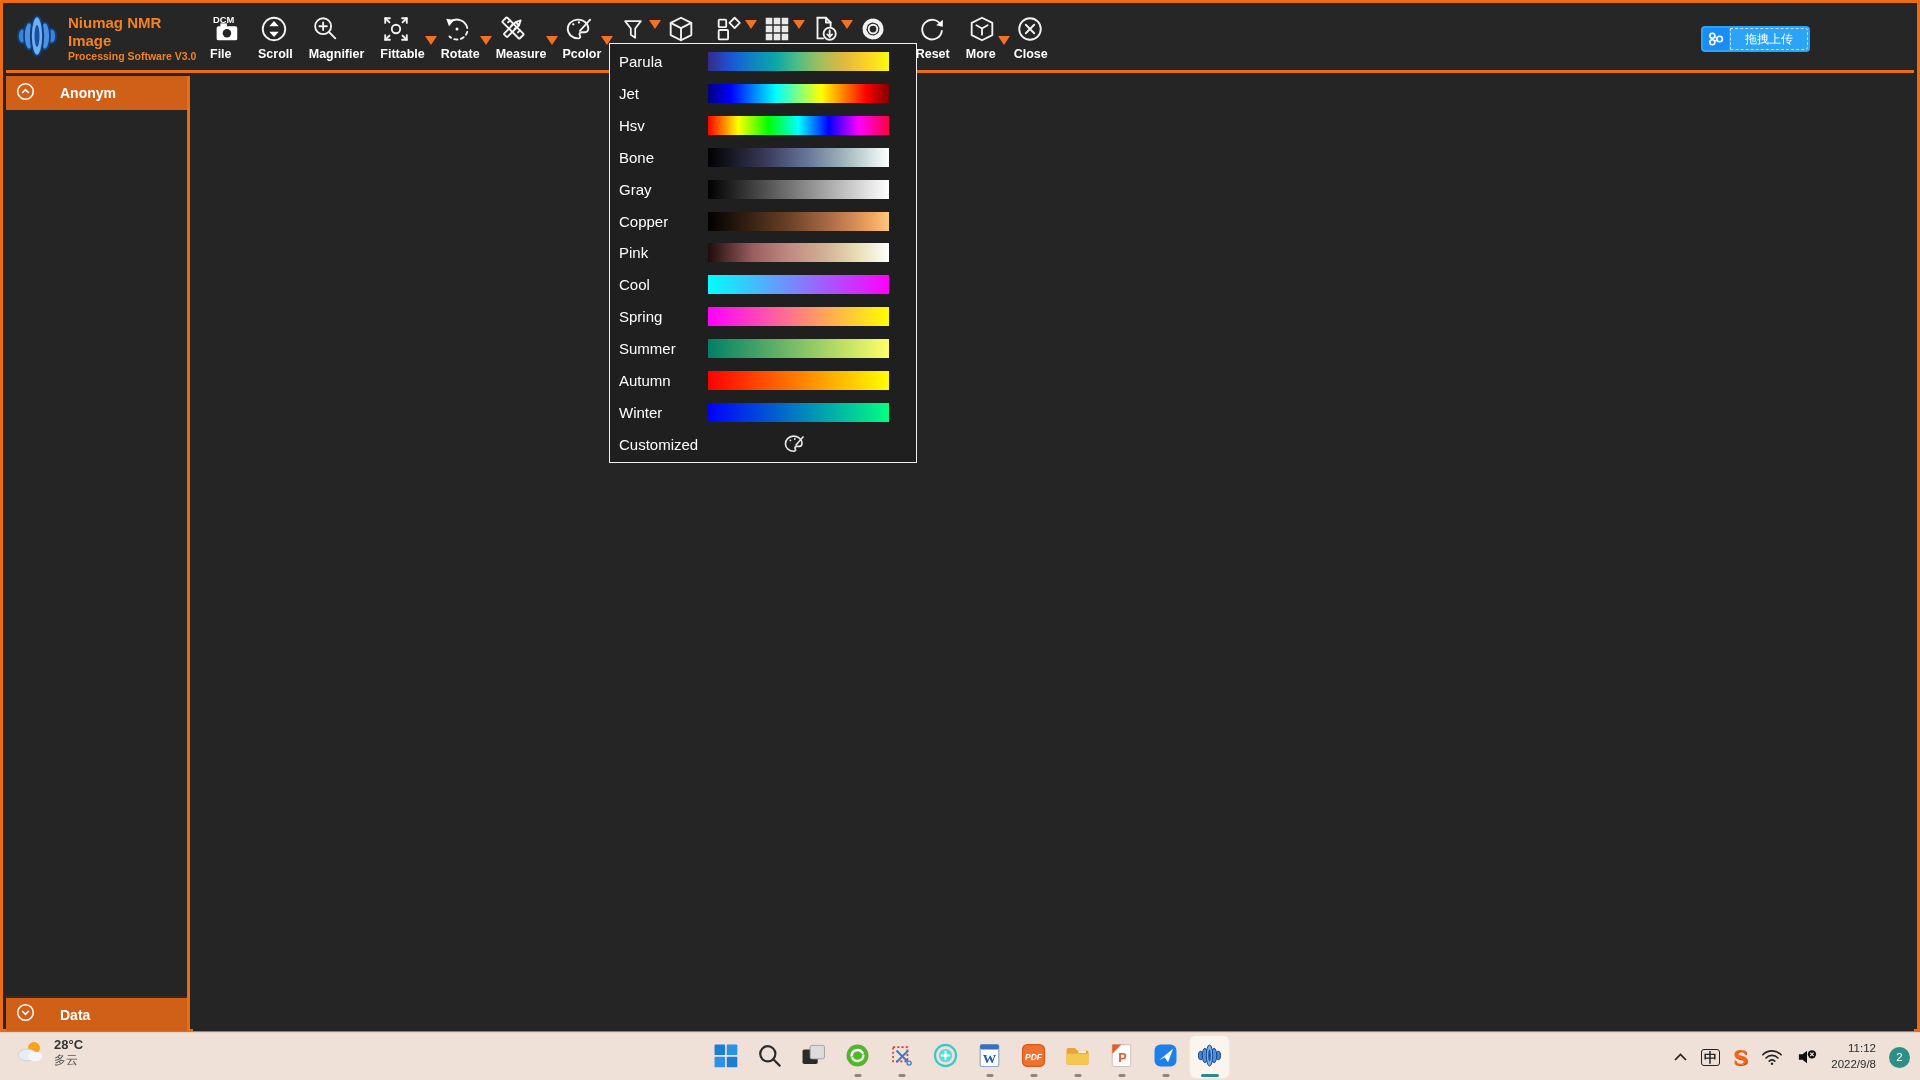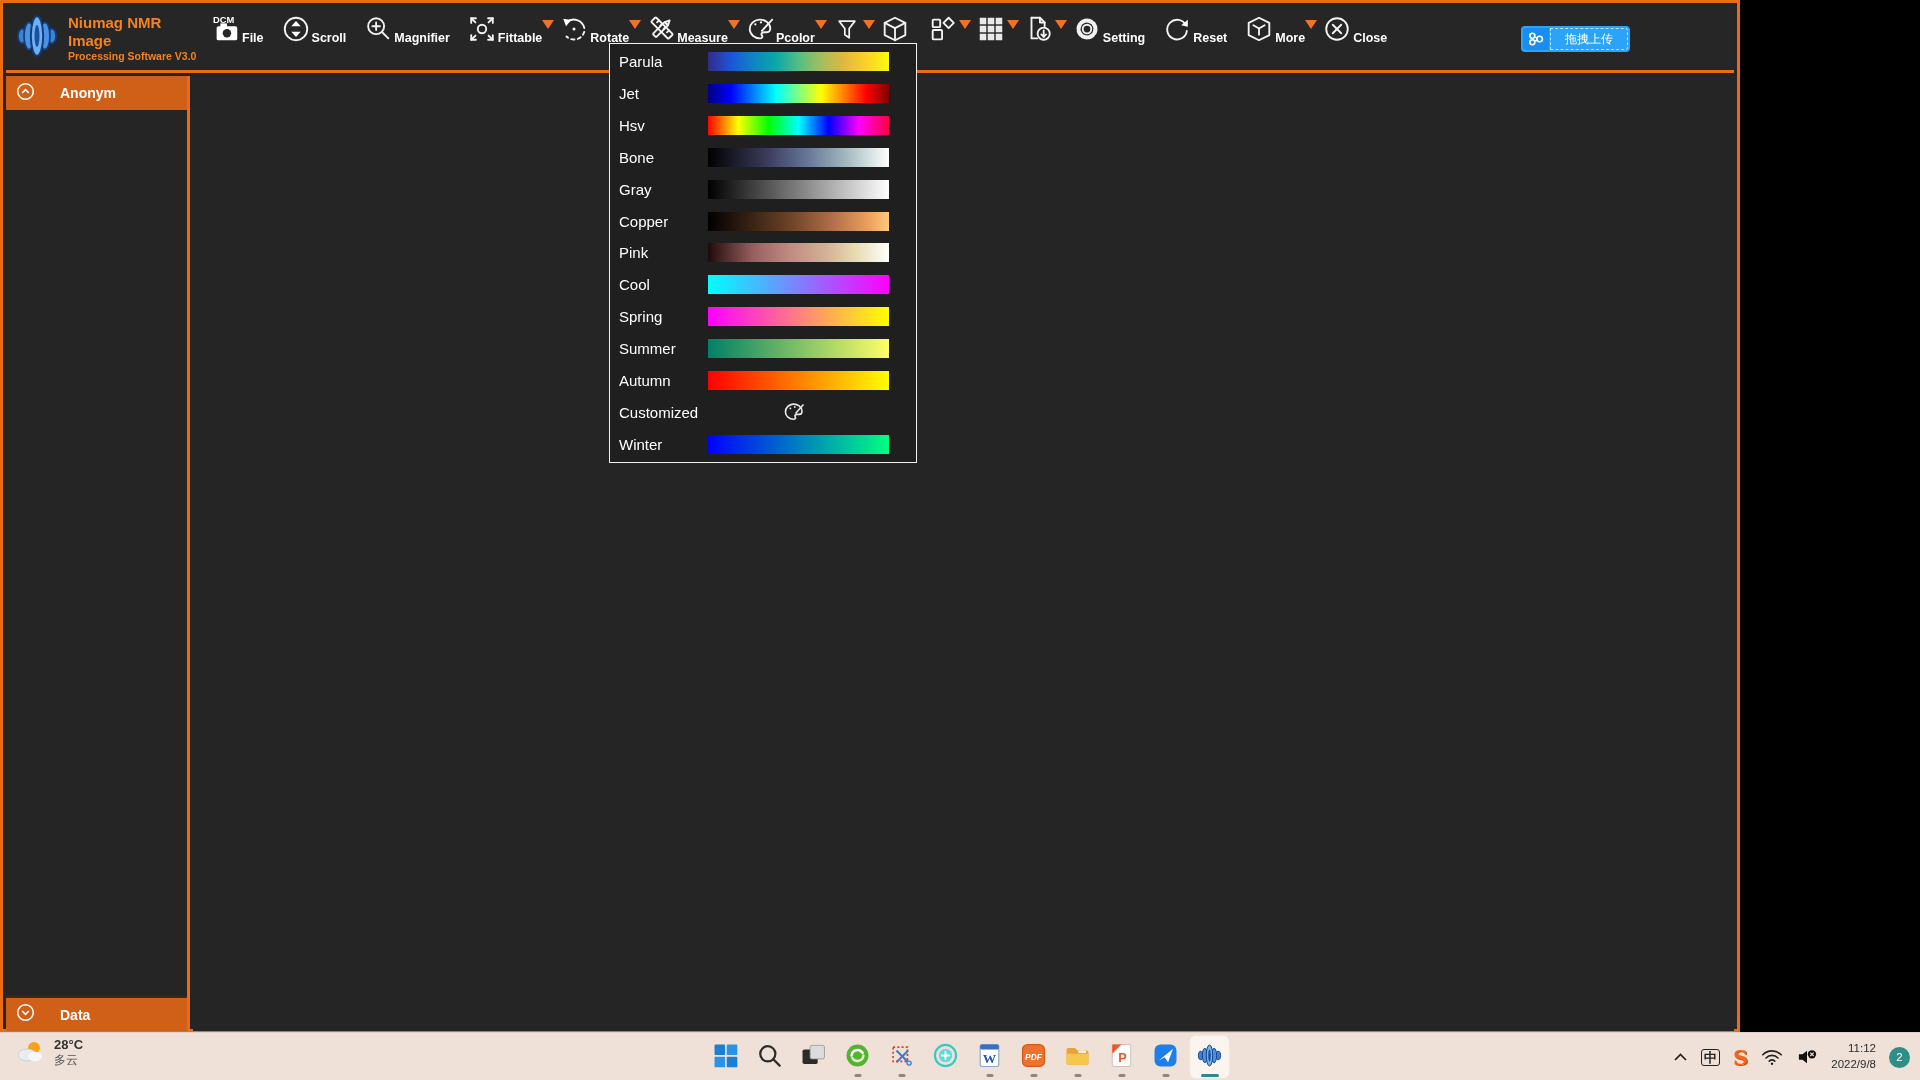--- a/index.html
+++ b/index.html
@@ -1,27 +1,27 @@
 <!DOCTYPE html>
 <html><head>
 <meta charset="utf-8">
 <style>
   * { margin:0; padding:0; box-sizing:border-box; }
   html,body { width:1920px; height:1080px; overflow:hidden; background:#000;
               font-family:"Liberation Sans","DejaVu Sans",sans-serif; }
-  .window { position:absolute; left:0; top:0; width:1740px; height:1032px;
+  .window { position:absolute; left:0; top:0; width:1920px; height:1032px;
             background:#252525; border:3px solid #ec6c12; }
   
   .toolbar { position:absolute; left:3px; top:3px; right:3px; height:67px;
              background:#262626; border-bottom:3px solid #ec6c12; display:flex; align-items:stretch; }
   .brand { display:flex; align-items:center; gap:10px; padding-left:10px; width:196px; flex:0 0 auto; }
   .brand-title { color:#f5821f; font-weight:bold; font-size:15px; line-height:1.2; }
   .brand-sub   { color:#f5821f; font-weight:bold; font-size:10.5px; }
   .tb-items { display:flex; align-items:flex-start; padding-top:7px; }
-  .tb-item { position:relative; display:flex; flex-direction:row; align-items:flex-end;
+  .tb-item { position:relative; display:flex; flex-direction:column; align-items:flex-start;
              padding:0 8px; cursor:pointer; min-width:46px; }
   .tb-icon { width:32px; height:32px; display:flex; align-items:center; justify-content:center; }
   .tb-icon svg { stroke:#f2f2f2; fill:none; stroke-width:2; stroke-linecap:round; stroke-linejoin:round; }
   .tb-label { color:#fff; font-size:12.5px; font-weight:bold; margin-top:2px; white-space:nowrap; }
   .tb-caret { position:absolute; right:-4px; bottom:16px; width:0; height:0;
               border-left:6px solid transparent; border-right:6px solid transparent;
               border-top:9px solid #f07227; }
   
   .upload { position:absolute; right:104px; top:20px; height:26px; display:flex; align-items:center;
             background:#2ba4f8; border-radius:4px; padding:2px; cursor:pointer; }
@@ -361,31 +361,31 @@
       </div>
       <div class="cm-row">
         <span class="cm-label">Summer</span>
         <div class="cm-bar" style="background: linear-gradient(to right, rgb(0, 128, 102), rgb(255, 255, 102));"></div>
       </div>
       <div class="cm-row">
         <span class="cm-label">Autumn</span>
         <div class="cm-bar" style="background: linear-gradient(to right, rgb(255, 0, 0), rgb(255, 255, 0));"></div>
       </div>
       <div class="cm-row">
+        <span class="cm-label">Winter</span>
+        <div class="cm-bar" style="background: linear-gradient(to right, rgb(0, 0, 255), rgb(0, 255, 128));"></div>
+      </div>
+      <div class="cm-row">
         <span class="cm-label">Customized</span>
         <span class="cm-pal"><svg width="24" height="24" viewBox="0 0 24 24">
             <path d="M20,11 a8.3,7.6 0 1 0 -8.3,8.3 c1.9,0 2.3,-1.5 1.5,-2.4 c-0.9,-1.1 0,-2.5 1.7,-2.5 h2.4 c1.8,0 2.7,-1.5 2.7,-3.4 z"></path>
             <circle cx="8.4" cy="8.4" r="0.9" fill="#e8e8e8" stroke="none"></circle>
             <circle cx="12.8" cy="7" r="0.9" fill="#e8e8e8" stroke="none"></circle>
             <line x1="13.5" y1="13.5" x2="21.5" y2="4.5"></line>
           </svg></span>
-      </div>
-      <div class="cm-row">
-        <span class="cm-label">Winter</span>
-        <div class="cm-bar" style="background: linear-gradient(to right, rgb(0, 0, 255), rgb(0, 255, 128));"></div>
       </div>
     </div>
 </div>
 
 <div class="taskbar">
   <div class="weather">
     <span>
       <svg width="32" height="30" viewBox="0 0 32 30">
         <circle cx="20" cy="11" r="6" fill="#f6a21c"></circle>
         <ellipse cx="13" cy="18" rx="9" ry="6" fill="#e8edf2" stroke="#c8d2da" stroke-width="1"></ellipse>

